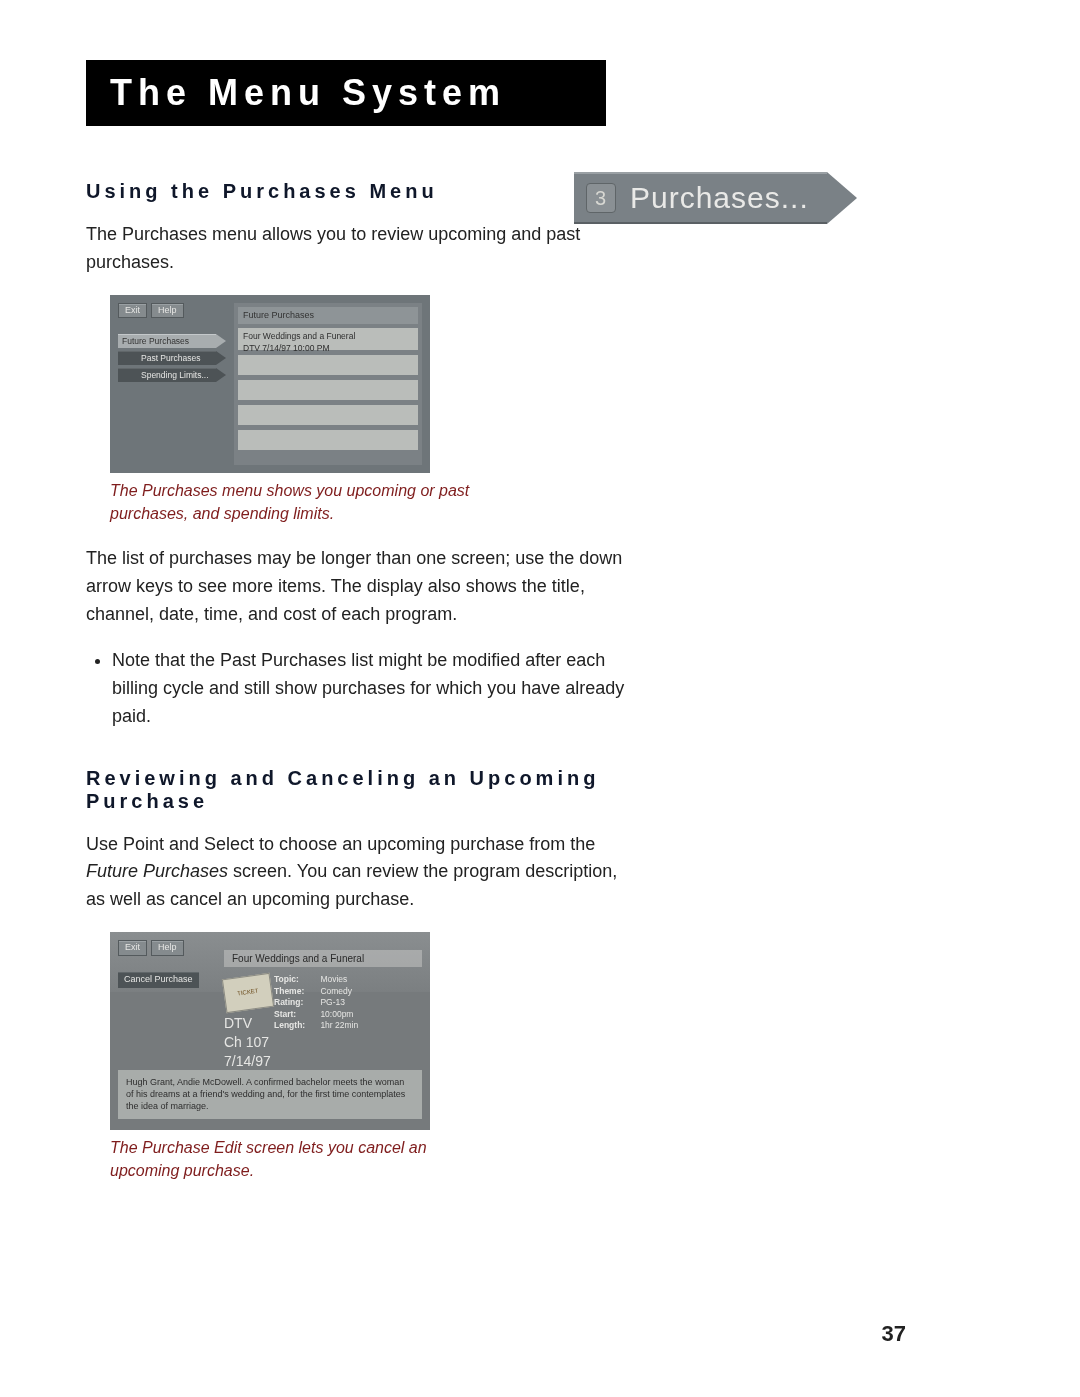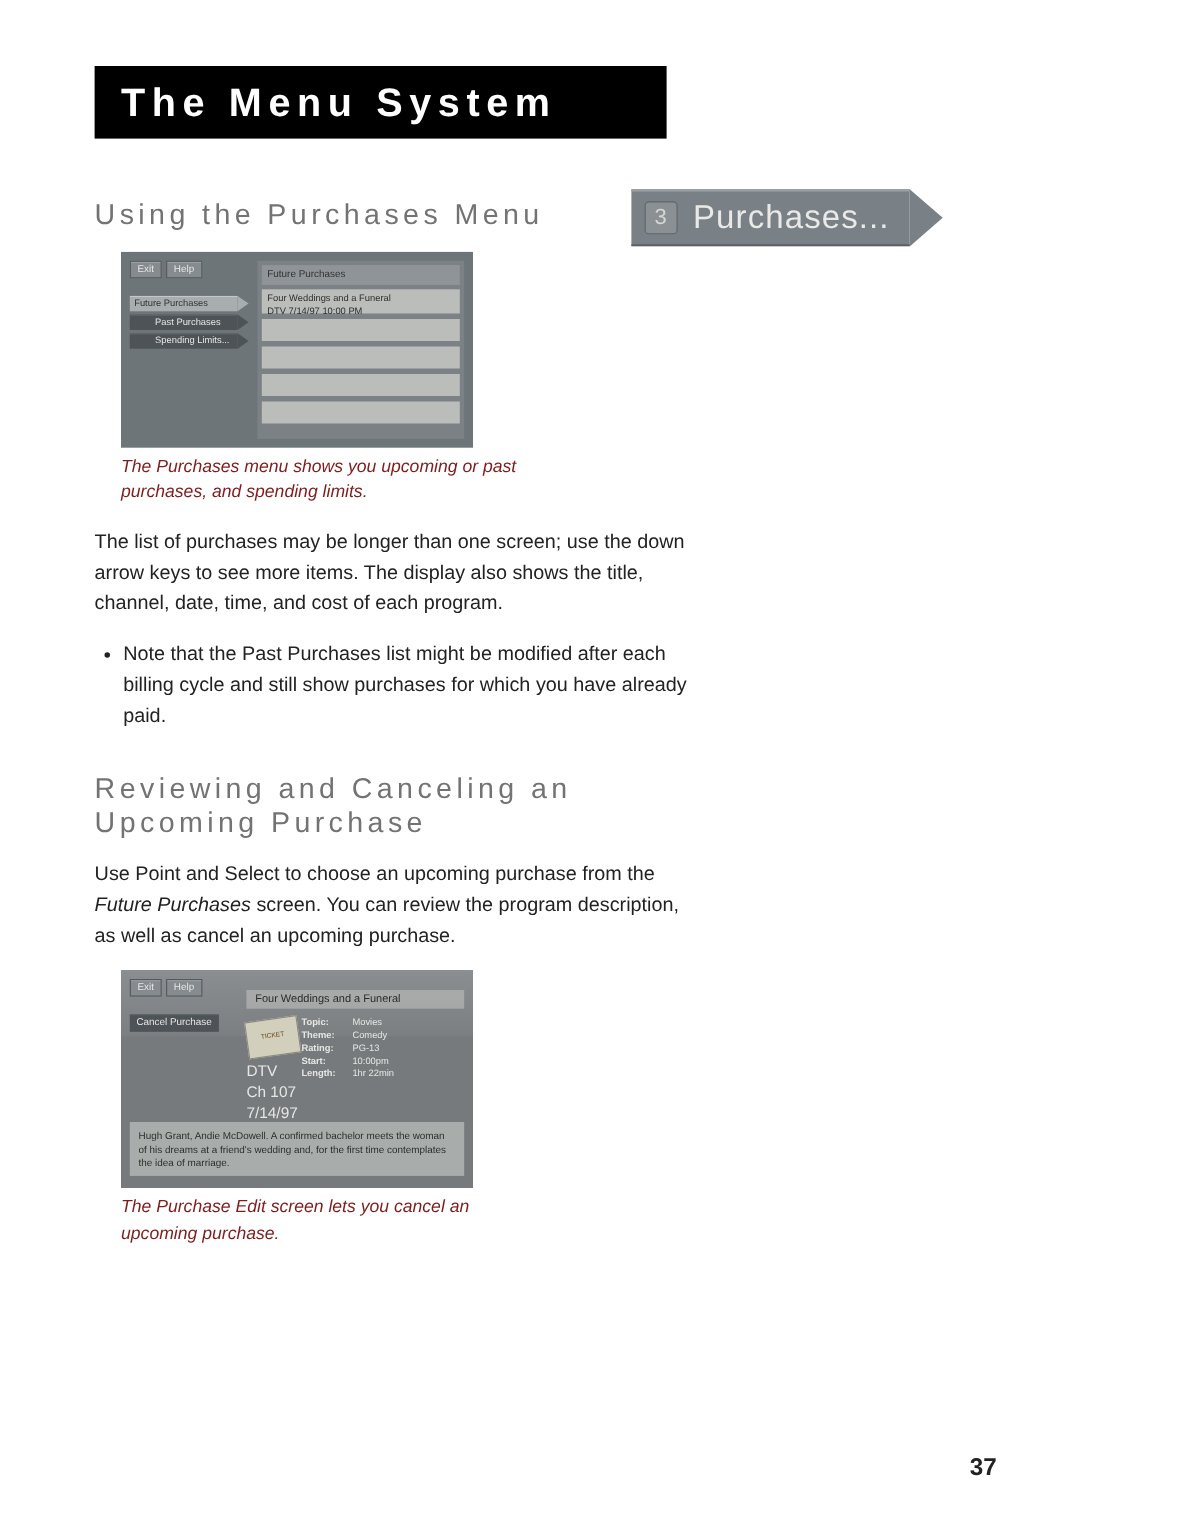--- a/index.html
+++ b/index.html
@@ -29,24 +29,24 @@
   }
   .content-row {
     display: flex;
     margin-top: 54px;
   }
   .left-col {
     width: 540px;
     margin-right: 40px;
   }
   h2.section {
-    font-size: 26px;
-    font-weight: 400;
+    font-size: 20px;
+    font-weight: 700;
     letter-spacing: 4px;
-    color: #737373;
+    color: #0f172a;
     margin: 0 0 18px 0;
   }
   p.body, ul.body {
     font-size: 18px;
     line-height: 1.55;
     color: #222;
     margin: 0 0 18px 0;
   }
   ul.body { padding-left: 26px; margin-top: 4px; }
   ul.body li { margin-bottom: 8px; }
@@ -200,20 +200,21 @@
       <span class="num">3</span>
       <span>Purchases...</span>
     </div>
     <div class="arrow-head"></div>
   </div>
 
   <div class="content-row">
     <div class="left-col">
 
       <h2 class="section">Using the Purchases Menu</h2>
+      <p class="body">The Purchases menu allows you to review upcoming and past purchases.</p>
 
       <div class="shot shot1">
         <div class="top-btns">
           <span class="tbtn">Exit</span>
           <span class="tbtn">Help</span>
         </div>
         <div class="nav-col">
           <div class="navitem nav-light">
               <span>Future Purchases</span>
               <span class="arr"></span>

